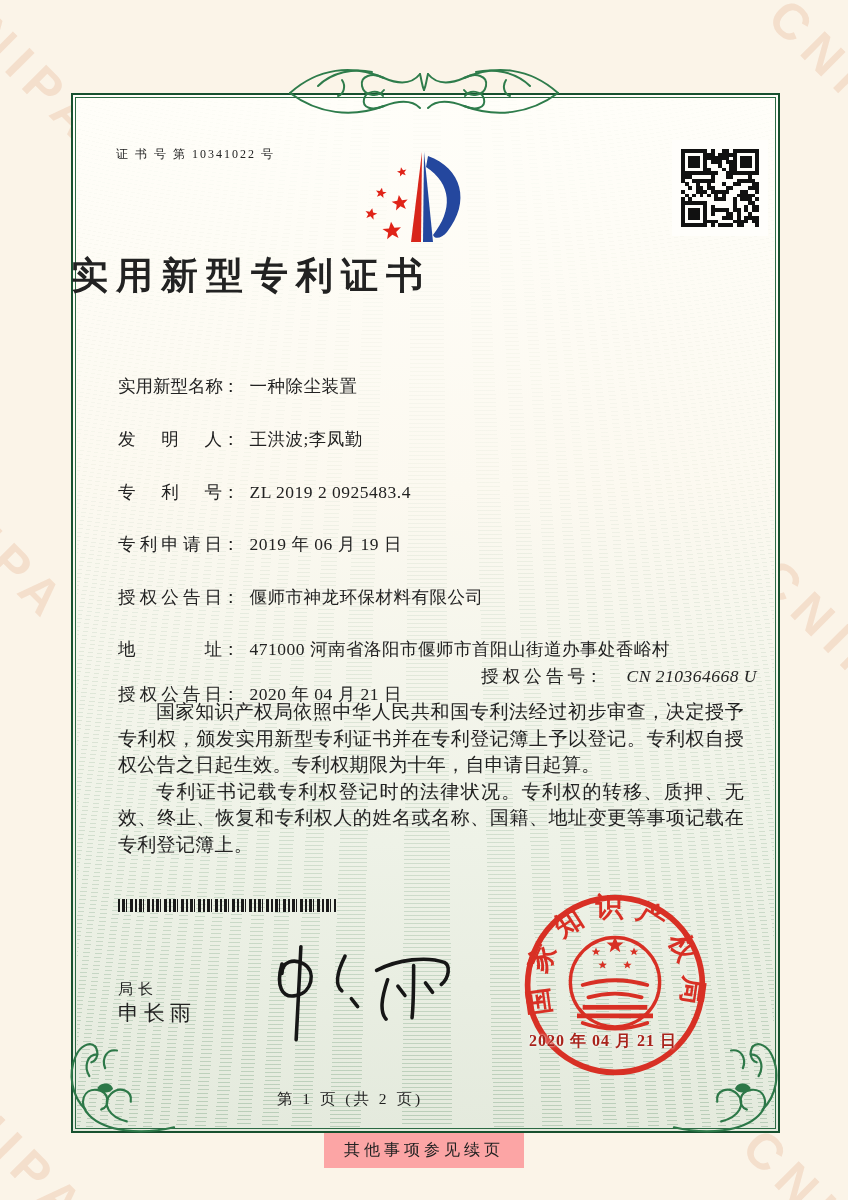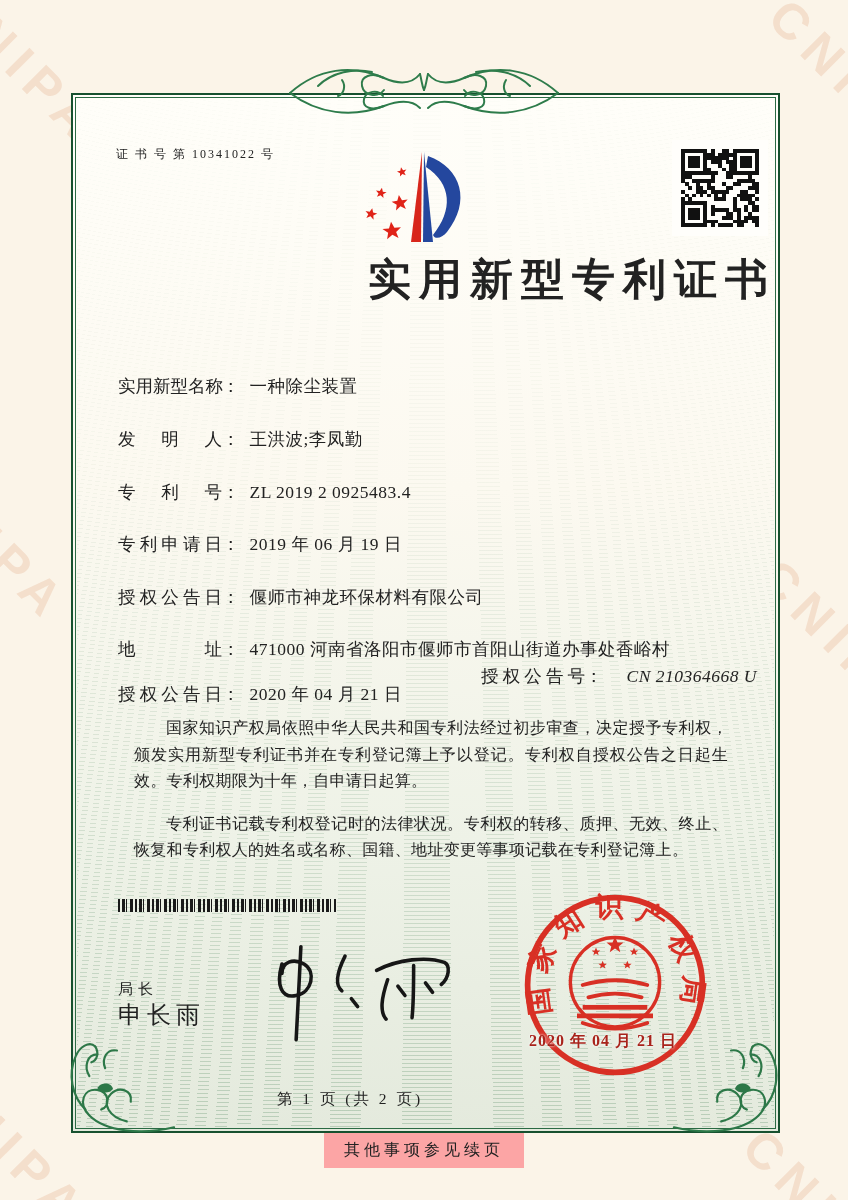--- a/index.html
+++ b/index.html
@@ -29,38 +29,38 @@
   .orn{position:absolute;z-index:3;pointer-events:none;}
   .orn-top{left:288px;top:56px;width:272px;height:74px;}
   .orn-bl{left:50px;top:1024px;width:128px;height:118px;}
   .orn-br{left:670px;top:1024px;width:128px;height:118px;transform:scaleX(-1);}
   
   .abs{position:absolute;z-index:4;}
   .cert-no{left:116px;top:146px;font-size:12px;letter-spacing:2px;}
   .logo{left:358px;top:140px;width:130px;height:112px;}
   .qr-panel{left:672px;top:140px;width:96px;height:96px;background:#fffefb;}
   .qr-panel svg{position:absolute;left:9px;top:9px;width:78px;height:78px;}
-  .title{left:71px;top:251px;width:705px;text-align:right;font-size:43px;font-weight:bold;
+  .title{left:71px;top:251px;width:705px;text-align:left;font-size:37px;font-weight:bold;
          letter-spacing:8px;white-space:nowrap;}
   .row{left:118px;font-size:17.5px;white-space:nowrap;margin-top:18px;}
   .row .lbl{display:inline-block;width:104px;text-align:justify;text-align-last:justify;}
   .row .val{margin-left:10px;letter-spacing:.5px;}
   .r1{top:356px;} .r2{top:409px;} .r3{top:462px;} .r4{top:514px;}
   .r5{top:567px;} .r6{top:619px;} .r7{top:664px;}
   .grant2{left:452px;top:664px;font-size:17.5px;white-space:nowrap;}
   .grant2 .lbl{display:inline-block;width:104px;text-align:justify;text-align-last:justify;margin-left:29px;}
   .grant2 .val{margin-left:24px;letter-spacing:.5px;font-style:italic;}
   .paras{left:118px;top:699px;width:626px;}
-  .paras p{margin:16px;font-size:16px;line-height:26.5px;text-indent:2em;letter-spacing:.3px;text-align:justify;}
+  .paras p{margin:0;font-size:19px;line-height:26.5px;text-indent:2em;letter-spacing:.3px;text-align:justify;}
   .barcode{left:118px;top:899px;width:218px;height:13px;
            background:repeating-linear-gradient(90deg,#1a1a1a 0 2px,transparent 2px 4px,
              #1a1a1a 4px 7px,transparent 7px 8px,#1a1a1a 8px 9px,transparent 9px 12px,
              #1a1a1a 12px 15px,transparent 15px 17px);}
   .sig-title{left:118px;top:960px;font-family:"Liberation Sans",sans-serif;font-size:15px;letter-spacing:5px;font-weight:500;margin-top:20px;}
-  .sig-name{left:118px;top:999px;font-family:"Liberation Sans",sans-serif;font-size:24px;letter-spacing:5px;font-weight:500;}
+  .sig-name{left:118px;top:999px;font-family:"Liberation Sans",sans-serif;font-size:21px;letter-spacing:5px;font-weight:500;}
   .signature{left:252px;top:928px;width:205px;height:128px;}
   .seal{left:520px;top:890px;width:190px;height:190px;z-index:5;opacity:.95;}
   .seal-date{left:513px;top:1031px;width:180px;text-align:center;font-size:16px;color:#a8231b;
              font-weight:bold;letter-spacing:1px;z-index:6;white-space:nowrap;
              text-shadow:0 0 2px rgba(255,255,255,.9),0 0 4px rgba(255,255,255,.6);}
   .page-num{left:71px;top:1089px;width:558px;text-align:center;font-size:15.5px;letter-spacing:3px;}
   .bottom-note{left:50%;top:1133px;transform:translateX(-50%);background:#fca5a5;
                padding:7px 20px;font-size:16px;letter-spacing:4px;white-space:nowrap;}
 </style>
 </head>

